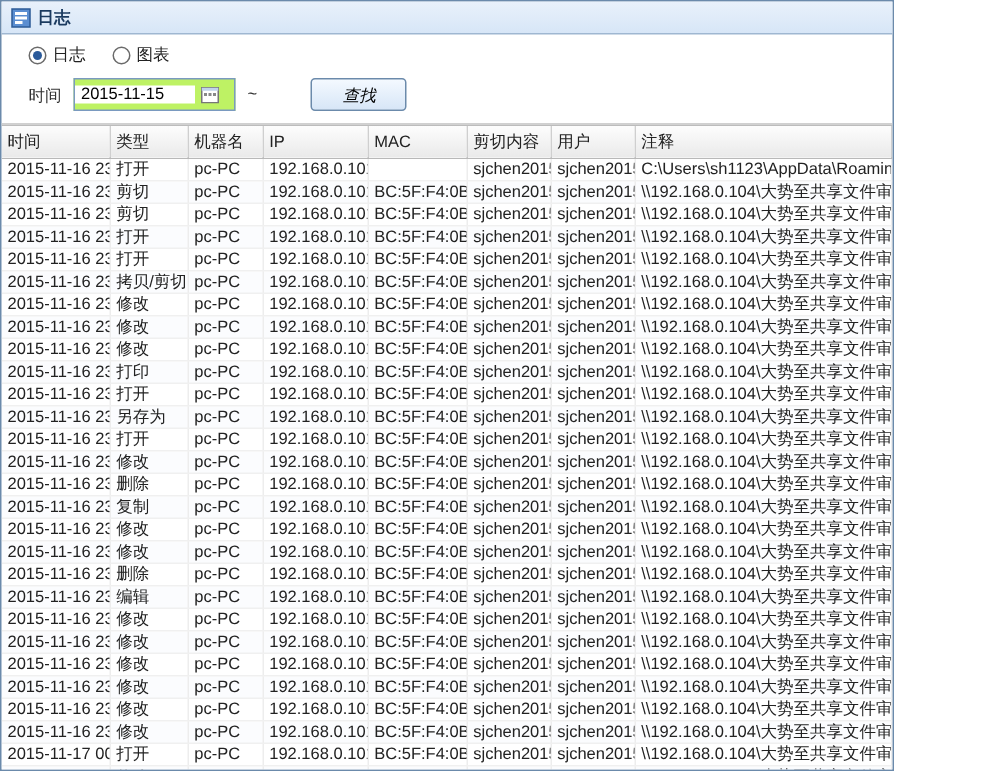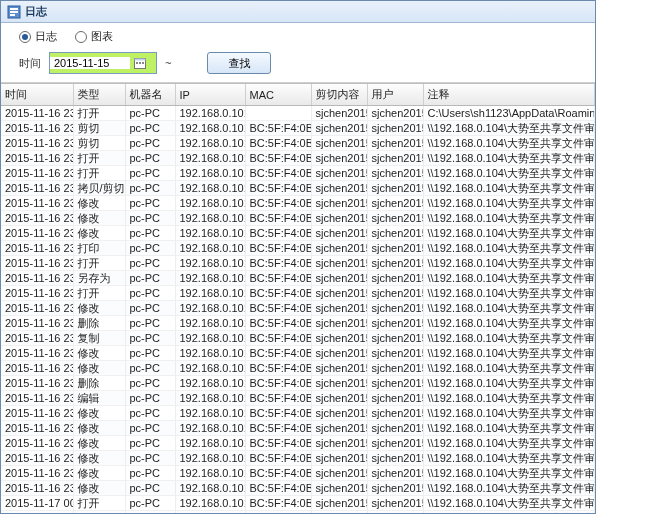--- a/index.html
+++ b/index.html
@@ -11,21 +11,21 @@
   .tabs { display: flex; align-items: center; gap: 18px; padding: 6px 18px 4px; }
   .radio { display: inline-flex; align-items: center; gap: 4px; cursor: pointer; }
   .radio .circle { width: 12px; height: 12px; border: 1px solid #6a6a6a; border-radius: 50%; display: inline-flex; align-items: center; justify-content: center; background: #fff; }
   .radio.selected .dot { width: 6px; height: 6px; background: #2a5a9a; border-radius: 50%; }
   .filterbar { display: flex; align-items: center; gap: 8px; padding: 4px 18px 8px; border-bottom: 1px solid #d0d0d0; }
   .filterbar .label { color: #333; }
   .datebox { display: flex; align-items: center; border: 1px solid #7a9ac0; background: #bef264; height: 22px; width: 108px; }
   .datebox input { border: none; outline: none; width: 80px; padding: 0 4px; font-size: 11px; }
   .datebox .cal { width: 20px; height: 20px; display: flex; align-items: center; justify-content: center; color: #555; cursor: pointer; }
   .tilde { color: #333; }
-  .btn { height: 22px; min-width: 64px; border: 1px solid #6b8aab; background: linear-gradient(#f4f9ff, #d7e6f7); border-radius: 3px; cursor: pointer; font-size: 11px; padding: 0 0; }
+  .btn { height: 22px; min-width: 64px; border: 1px solid #6b8aab; background: linear-gradient(#f4f9ff, #d7e6f7); border-radius: 3px; cursor: pointer; font-size: 11px; padding: 0 0; font-style: italic; }
   .table-wrap { flex: 1; overflow: hidden; border-top: 1px solid #bcbcbc; }
   table { width: 100%; border-collapse: collapse; table-layout: fixed; }
   thead th { background: linear-gradient(#fdfdfd, #e9e9e9); border-right: 1px solid #cfcfcf; border-bottom: 1px solid #b8b8b8; text-align: left; padding: 3px 4px; font-weight: normal; color: #222; position: sticky; top: 0; }
   tbody td { border-right: 1px solid #ededed; border-bottom: 1px solid #f0f0f0; padding: 1px 4px; white-space: nowrap; overflow: hidden; text-overflow: clip; line-height: 12px; height: 13px; }
   tbody tr:nth-child(odd) { background: #fff; }
   tbody tr:nth-child(even) { background: #fbfcfe; }
   .col-time { width: 72px; }
   .col-type { width: 52px; }
   .col-host { width: 50px; }
   .col-ip { width: 70px; }

